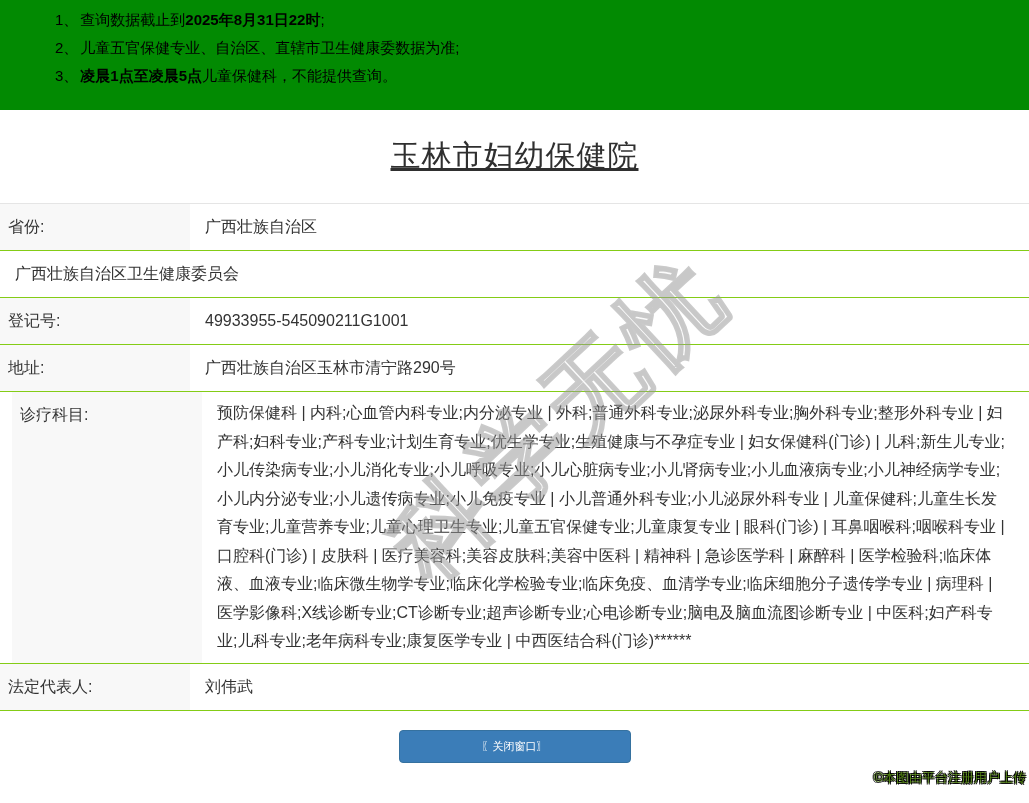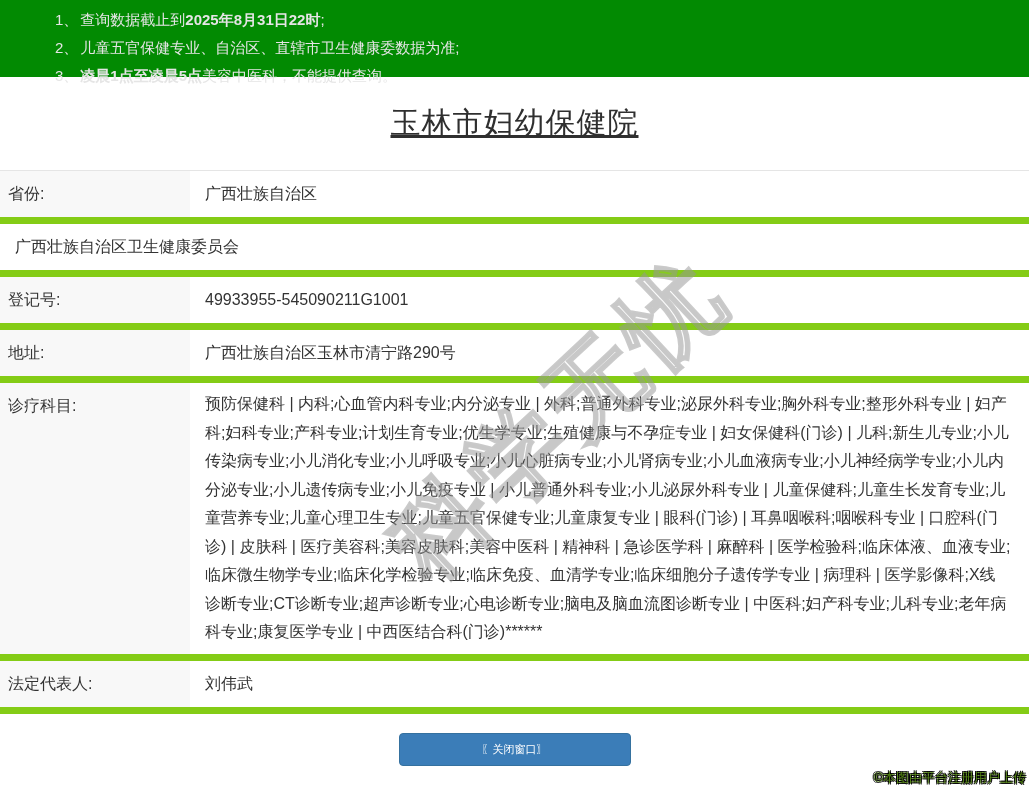--- a/index.html
+++ b/index.html
@@ -1,37 +1,37 @@
 <!DOCTYPE html>
 <html><head>
 <meta charset="utf-8">
 <style>
   html,body{margin:0;padding:0;background:#fff;}
   body{font-family:"Liberation Sans","DejaVu Sans",sans-serif;}
   .page{position:relative;width:1029px;min-height:803px;margin:0 auto;background:#fff;overflow:hidden;}
 
   
-  .notice-bar{background:#028a02;color:#e5e5e5;height:77px;box-sizing:border-box;
+  .notice-bar{background:#028a02;color:#000000;height:110px;box-sizing:border-box;
     padding:6px 10px 0 55px;font-size:15px;line-height:28px;}
   .notice-line{white-space:nowrap;}
   .notice-line b{font-weight:bold;}
   .notice-num{margin-right:2px;}
 
   
   .title-wrap{height:93px;display:flex;align-items:center;justify-content:center;}
   .title{margin:0;font-size:30px;font-weight:400;color:#2f2f2f;letter-spacing:1px;text-decoration:underline;}
 
   
   .info-table{width:100%;border-top:1px solid #e5e5e5;}
-  .row{display:flex;border-bottom:7px solid #84cc16;}
+  .row{display:flex;border-bottom:1px solid #84cc16;}
   .cell-label{width:190px;min-width:190px;box-sizing:border-box;background:#f8f8f8;
     color:#333;font-size:16px;line-height:20px;padding:13px 10px 13px 8px;}
   .cell-value{flex:1;box-sizing:border-box;color:#333;font-size:16px;line-height:20px;
     padding:13px 18px 13px 15px;}
-  .row.tall .cell-label{padding-top:13px;}
+  .row.tall .cell-label{padding-top:13px;margin-left:12px;}
   .row.tall .cell-value{line-height:28.5px;padding-top:7px;padding-bottom:7px;}
 
   
   .footer{position:relative;text-align:center;padding:19px 0 2px 0;}
   .close-btn{display:inline-block;background:#3b7db8;border:1px solid #35719f;color:#fff;
     font-size:11px;font-family:inherit;padding:8px 82px;border-radius:4px;cursor:pointer;}
   .credit{position:absolute;right:3px;bottom:16px;font-size:13px;font-weight:normal;color:#4d7c0f;
     letter-spacing:0px;
     text-shadow:-1px -1px 0 #000,1px -1px 0 #000,-1px 1px 0 #000,1px 1px 0 #000;}
 
@@ -49,21 +49,21 @@
 <div class="page">
 
   <div class="notice-bar">
     <div class="notice-line">
       <span class="notice-num">1、</span><span>查询数据截止到</span><b>2025年8月31日22时</b><span>;</span>
     </div>
     <div class="notice-line">
       <span class="notice-num">2、</span><span>儿童五官保健专业、自治区、直辖市卫生健康委数据为准;</span><b></b><span></span>
     </div>
     <div class="notice-line">
-      <span class="notice-num">3、</span><span></span><b>凌晨1点至凌晨5点</b><span>美容中医科，不能提供查询。</span>
+      <span class="notice-num">3、</span><span></span><b>凌晨1点至凌晨5点</b><span>儿童保健科，不能提供查询。</span>
     </div>
   </div>
 
   <div class="title-wrap">
     <h1 class="title">玉林市妇幼保健院</h1>
   </div>
 
   <div class="info-table">
     <div class="row">
       <div class="cell-label">省份:</div>

